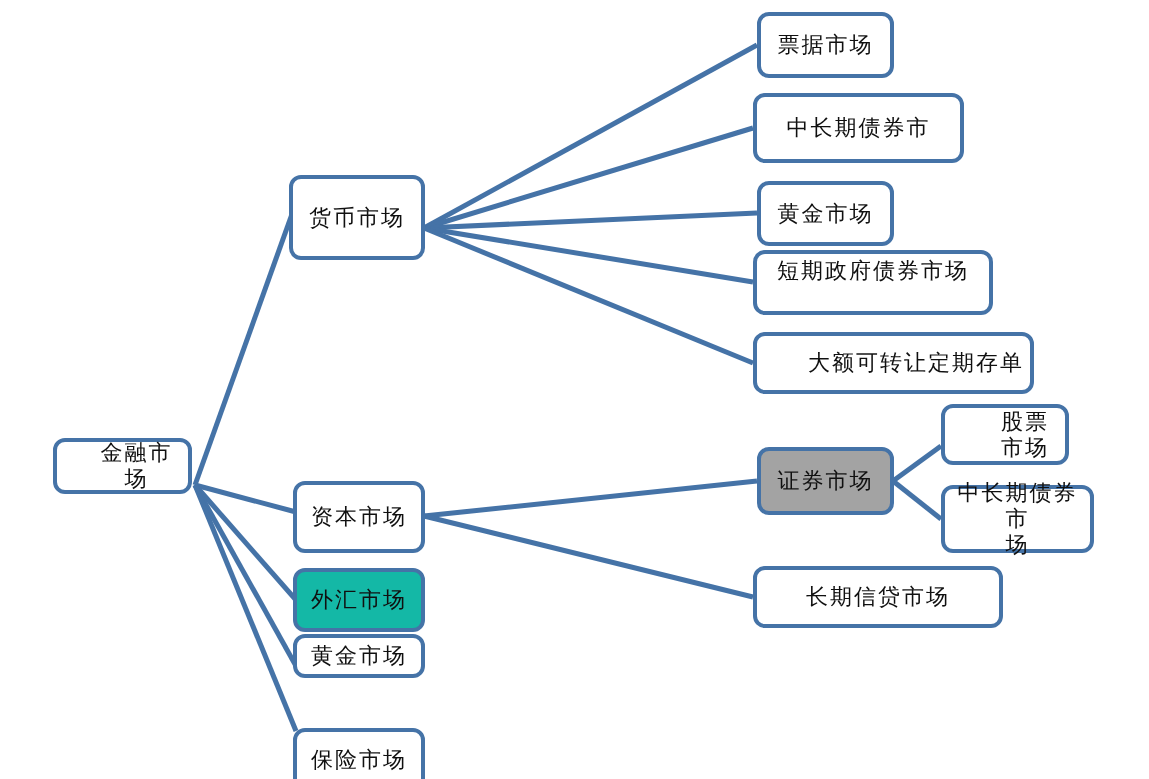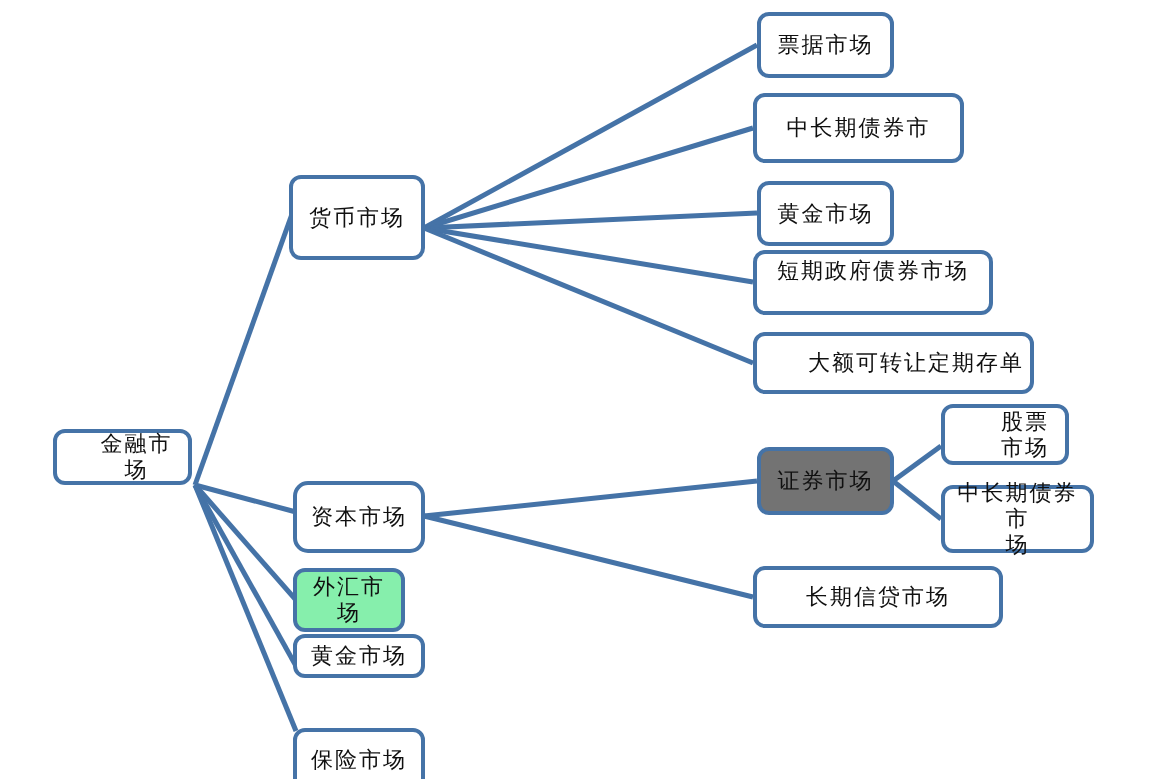--- a/index.html
+++ b/index.html
@@ -67,30 +67,30 @@
       <line x1="424" y1="228" x2="753" y2="128" stroke="#4573a7" stroke-width="5" stroke-linecap="butt"></line>
       <line x1="424" y1="228" x2="757" y2="213" stroke="#4573a7" stroke-width="5" stroke-linecap="butt"></line>
       <line x1="424" y1="228" x2="753" y2="282" stroke="#4573a7" stroke-width="5" stroke-linecap="butt"></line>
       <line x1="424" y1="228" x2="753" y2="363" stroke="#4573a7" stroke-width="5" stroke-linecap="butt"></line>
       <line x1="424" y1="516" x2="757" y2="481" stroke="#4573a7" stroke-width="5" stroke-linecap="butt"></line>
       <line x1="424" y1="516" x2="753" y2="597" stroke="#4573a7" stroke-width="5" stroke-linecap="butt"></line>
       <line x1="893" y1="481" x2="941" y2="446" stroke="#4573a7" stroke-width="5" stroke-linecap="butt"></line>
       <line x1="893" y1="481" x2="941" y2="519" stroke="#4573a7" stroke-width="5" stroke-linecap="butt"></line>
     </svg>
   <div id="node-layer">
-      <div class="node" style="left: 53px; top: 429px; width: 139px; height: 56px; border-color: rgb(69, 115, 167); background: rgb(255, 255, 255); padding-left: 28px;">
+      <div class="node" style="left: 53px; top: 438px; width: 139px; height: 56px; border-color: rgb(69, 115, 167); background: rgb(255, 255, 255); padding-left: 28px;">
         <span class="label" style="color: rgb(16, 16, 16);">金融市场</span>
       </div>
       <div class="node" style="left: 289px; top: 175px; width: 136px; height: 85px; border-color: rgb(69, 115, 167); background: rgb(255, 255, 255);">
         <span class="label" style="color: rgb(16, 16, 16);">货币市场</span>
       </div>
-      <div class="node" style="left: 293px; top: 481px; width: 132px; height: 72px; border-color: rgb(69, 115, 167); background: rgb(255, 255, 255); border-radius: 15px;">
+      <div class="node" style="left: 293px; top: 481px; width: 132px; height: 72px; border-color: rgb(69, 115, 167); background: rgb(255, 255, 255);">
         <span class="label" style="color: rgb(16, 16, 16);">资本市场</span>
       </div>
-      <div class="node" style="left: 293px; top: 568px; width: 112px; height: 64px; border-color: rgb(69, 115, 167); background: #86efac;">
+      <div class="node" style="left: 293px; top: 568px; width: 132px; height: 64px; border-color: rgb(69, 115, 167); background: #14b8a6;">
         <span class="label" style="color: rgb(16, 16, 16);">外汇市场</span>
       </div>
       <div class="node" style="left: 293px; top: 634px; width: 132px; height: 44px; border-color: rgb(69, 115, 167); background: rgb(255, 255, 255);">
         <span class="label" style="color: rgb(16, 16, 16);">黄金市场</span>
       </div>
       <div class="node" style="left: 293px; top: 700px; width: 132px; height: 64px; border-color: rgb(69, 115, 167); background: rgb(255, 255, 255); margin-top: 28px;">
         <span class="label" style="color: rgb(16, 16, 16);">保险市场</span>
       </div>
       <div class="node" style="left: 757px; top: 12px; width: 137px; height: 66px; border-color: rgb(69, 115, 167); background: rgb(255, 255, 255);">
         <span class="label" style="color: rgb(16, 16, 16);">票据市场</span>
@@ -100,21 +100,21 @@
       </div>
       <div class="node" style="left: 757px; top: 181px; width: 137px; height: 65px; border-color: rgb(69, 115, 167); background: rgb(255, 255, 255);">
         <span class="label" style="color: rgb(16, 16, 16);">黄金市场</span>
       </div>
       <div class="node top-align" style="left: 753px; top: 250px; width: 240px; height: 65px; border-color: rgb(69, 115, 167); background: rgb(255, 255, 255);">
         <span class="label" style="color: rgb(16, 16, 16);">短期政府债券市场</span>
       </div>
       <div class="node" style="left: 753px; top: 332px; width: 281px; height: 62px; border-color: rgb(69, 115, 167); background: rgb(255, 255, 255); justify-content: flex-end;">
         <span class="label" style="color: rgb(16, 16, 16);">大额可转让定期存单</span>
       </div>
-      <div class="node" style="left: 757px; top: 447px; width: 137px; height: 68px; border-color: rgb(69, 115, 167); background: #737373;">
+      <div class="node" style="left: 757px; top: 447px; width: 137px; height: 68px; border-color: rgb(69, 115, 167); background: #a3a3a3;">
         <span class="label" style="color: rgb(16, 16, 16);">证券市场</span>
       </div>
       <div class="node" style="left: 941px; top: 404px; width: 128px; height: 61px; border-color: rgb(69, 115, 167); background: rgb(255, 255, 255); padding-left: 40px;">
         <span class="label" style="color: rgb(16, 16, 16);">股票市场</span>
       </div>
       <div class="node" style="left: 941px; top: 485px; width: 153px; height: 68px; border-color: rgb(69, 115, 167); background: rgb(255, 255, 255);">
         <span class="label" style="color: rgb(16, 16, 16);">中长期债券市
 场</span>
       </div>
       <div class="node" style="left: 753px; top: 566px; width: 250px; height: 62px; border-color: rgb(69, 115, 167); background: rgb(255, 255, 255);">

